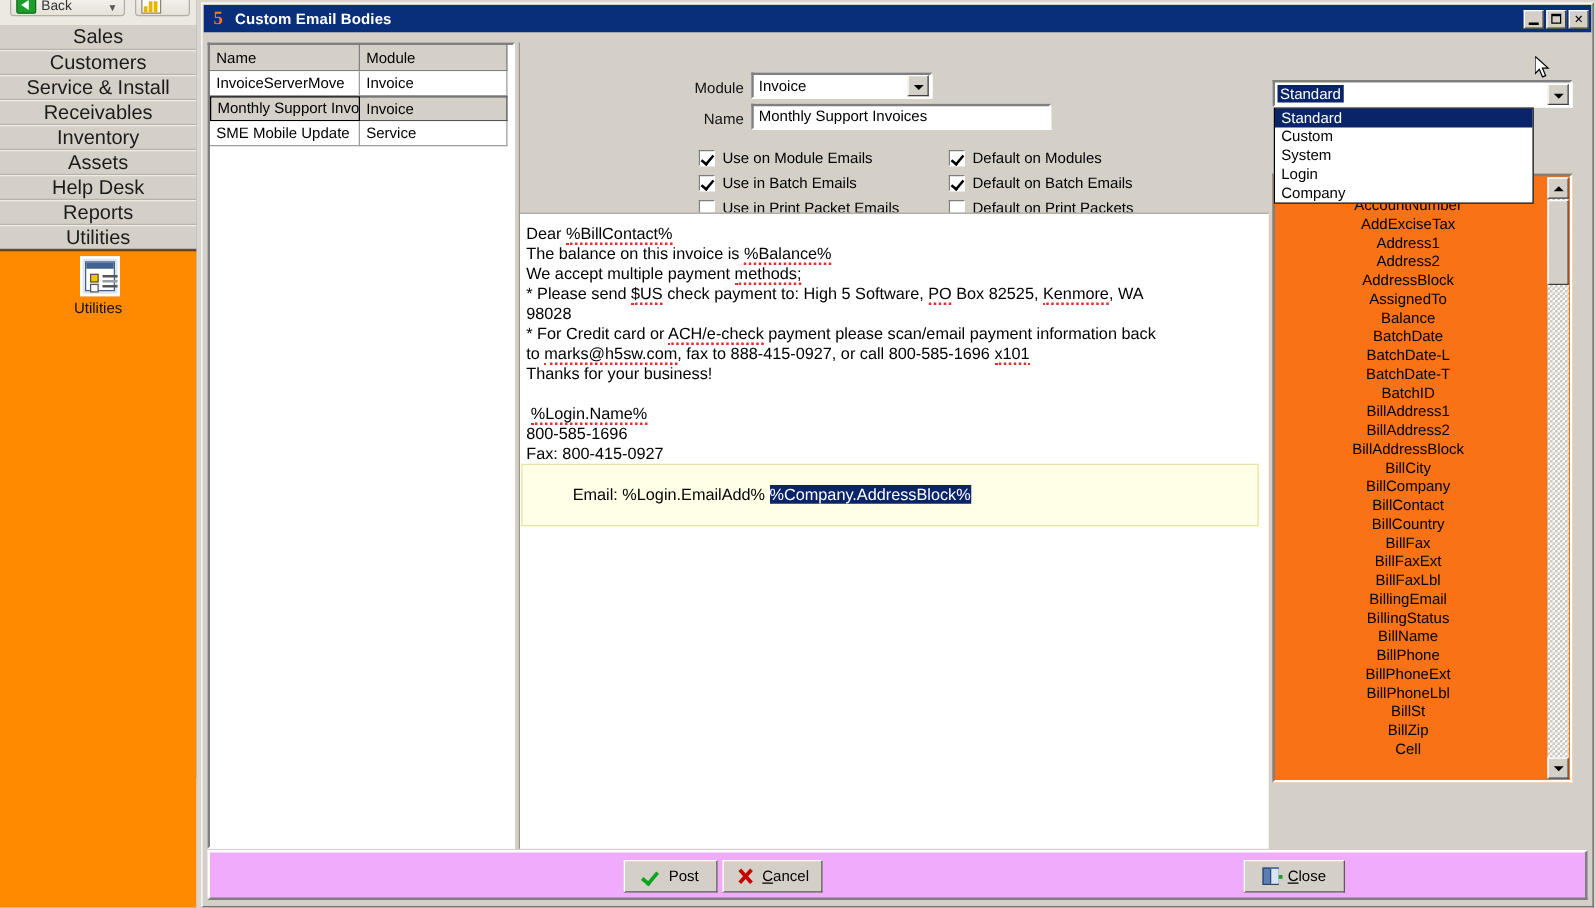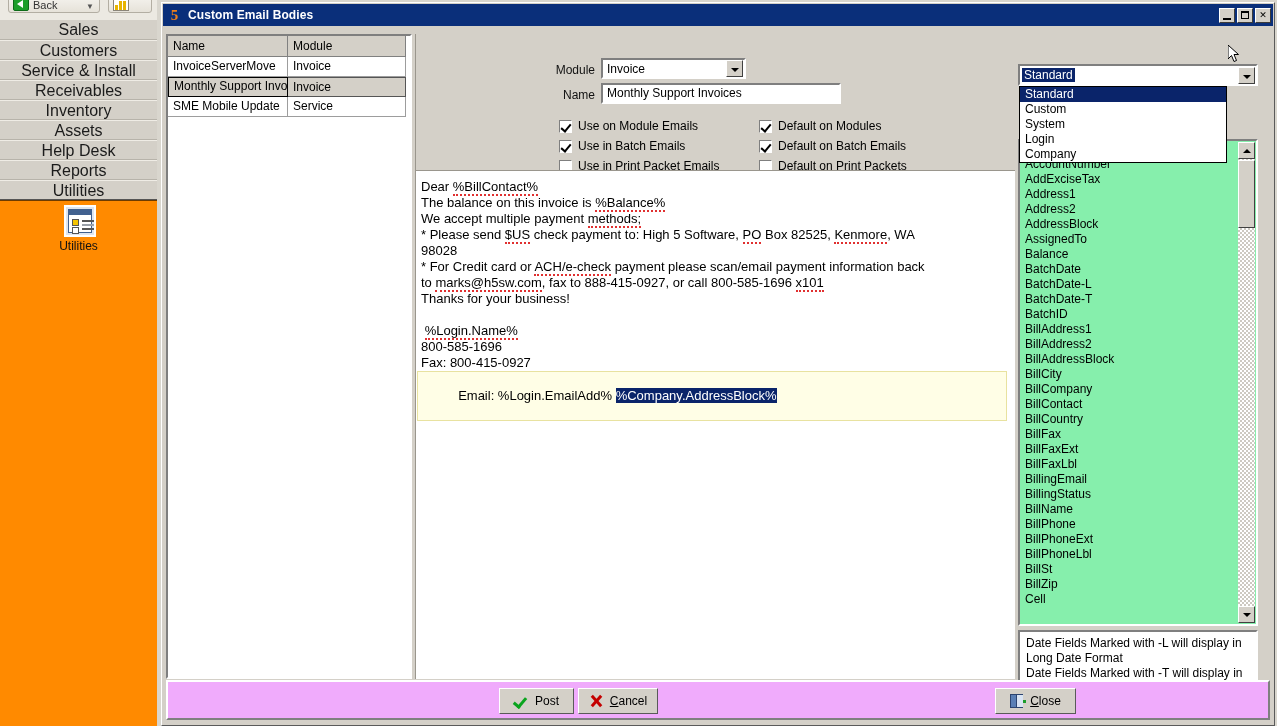--- a/index.html
+++ b/index.html
@@ -260,23 +260,23 @@
   .dropdown {
     position: absolute; left: 1px; top: 52px; width: 208px;
     background: #fff; border: 1px solid #000; box-sizing: border-box;
     z-index: 40;
   }
   .dd-item { height: 15px; line-height: 15px; padding-left: 5px; font-size: 12px; }
   .dd-item.sel { background: #0a246a; color: #fff; }
 
   .field-list {
     position: absolute; left: 0; top: 105px; width: 240px; height: 487px;
-    background: #86efac;
+    background: #f97316;
     border: 2px solid; border-color: #7f7f7f #ffffff #ffffff #7f7f7f;
-    box-sizing: border-box; overflow: hidden;
+    box-sizing: border-box; overflow: hidden; text-align: center;
   }
   .fl-scroller { position: absolute; left: 2px; top: 1px; width: 206px; }
   .fl-item { height: 15px; line-height: 15px; padding-left: 3px; font-size: 12px; white-space: nowrap; }
 
   .vscroll {
     position: absolute; right: 1px; top: 1px; width: 17px; bottom: 1px;
     background: #e9e6df;
     background-image:
       linear-gradient(45deg,#ffffff 25%,transparent 25%,transparent 75%,#ffffff 75%),
       linear-gradient(45deg,#ffffff 25%,transparent 25%,transparent 75%,#ffffff 75%);
@@ -540,26 +540,20 @@
               <div class="fl-item">BillZip</div>
               <div class="fl-item">Cell</div>
             </div>
           <div class="vscroll">
             <div class="sb-btn up"></div>
             <div class="sb-thumb"></div>
             <div class="sb-btn dn"></div>
           </div>
         </div>
 
-        <div class="note-box">
-          <div class="note-line">Date Fields Marked with -L will display in</div>
-          <div class="note-line">Long Date Format</div>
-          <div class="note-line">Date Fields Marked with -T will display in</div>
-          <div class="note-line">Date/Time Format</div>
-        </div>
       </div>
 
       <div class="footer">
         <div class="btn" style="left:331px;width:75px;">
           <span class="ico-check"></span>
           <span>Post</span>
         </div>
         <div class="btn" style="left:410px;width:80px;">
           <span class="ico-x"></span>
           <span><span class="u">C</span><span>ancel</span></span>

